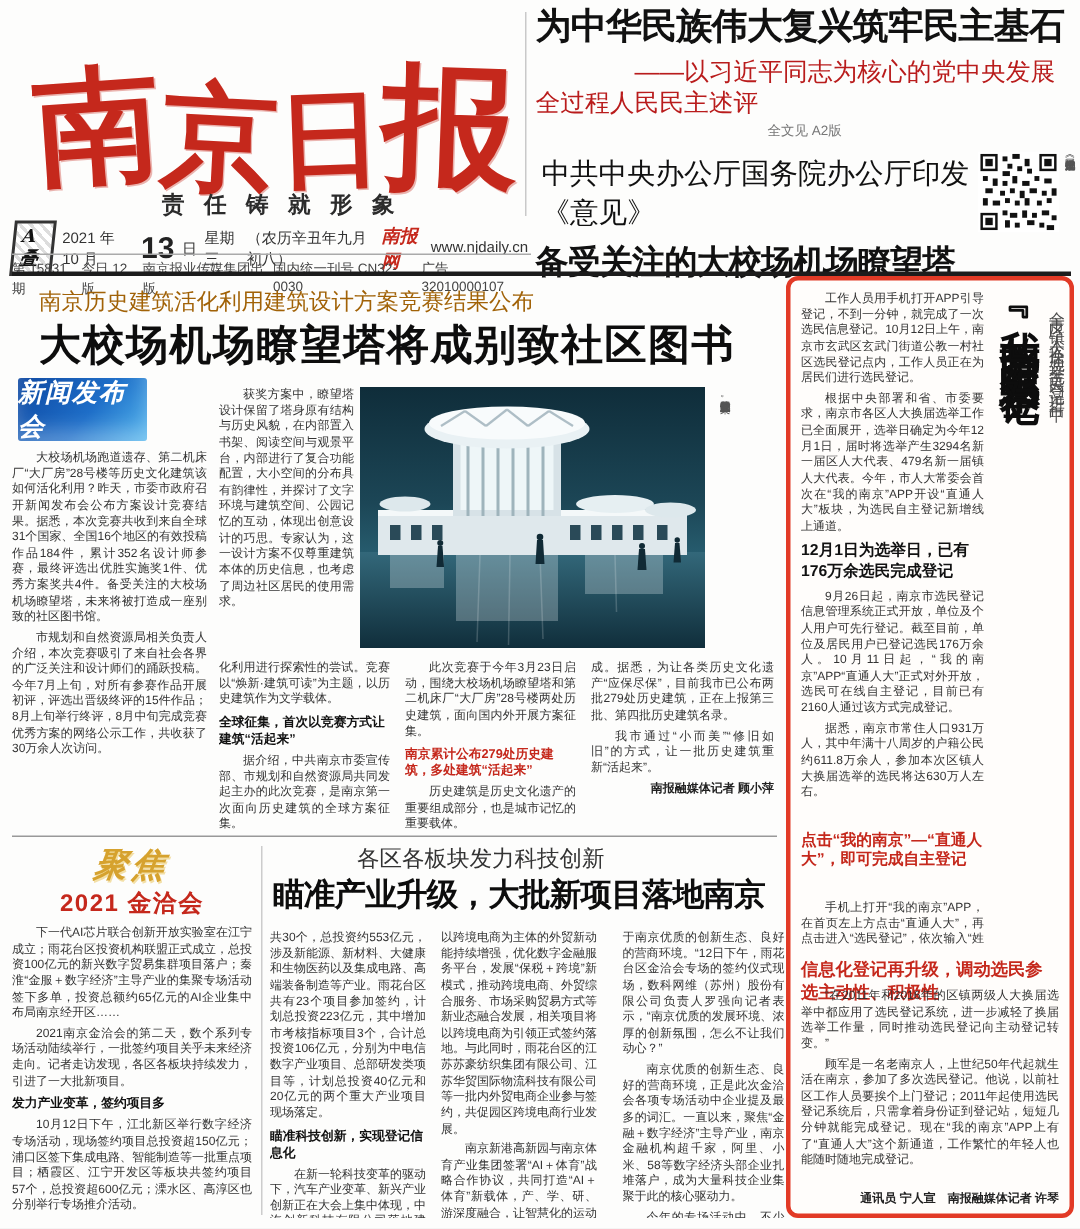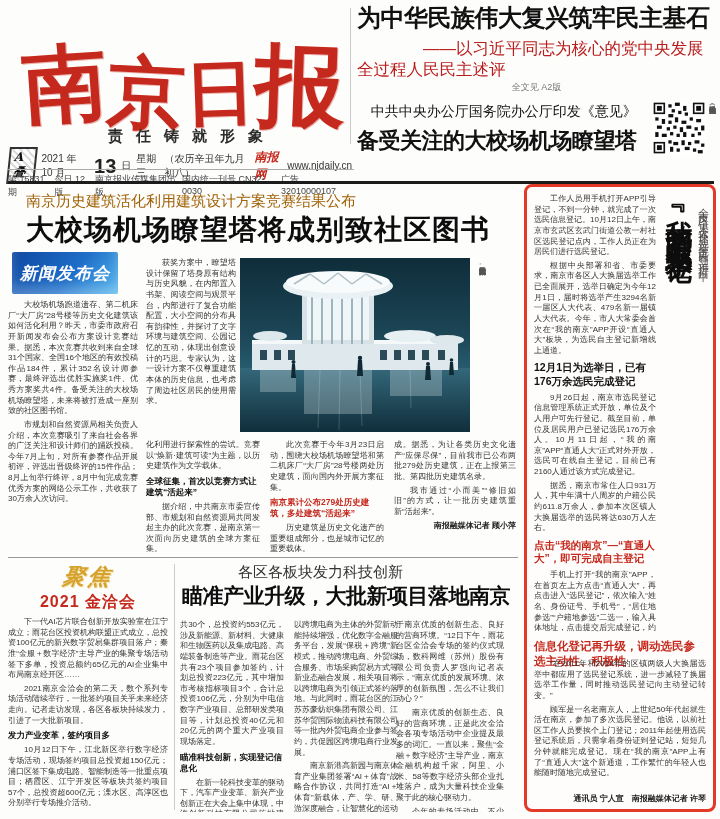--- a/index.html
+++ b/index.html
@@ -16,37 +16,37 @@
   .tagline { position:absolute; left:108px; top:127px; width:230px; font-size:15px; font-weight:bold; color:#2b2b2b; letter-spacing:13px; }
 
   .hdr-vrule { position:absolute; left:350px; top:8px; width:1px; height:136px; background:#c9c9c9; }
 
   
   .top-news { position:absolute; left:357px; top:4px; width:359px; }
   .tn-h1 { font-size:24px; font-weight:900; color:#111; letter-spacing:-0.5px; line-height:1.15; }
   .tn-sub { margin-top:6px; font-size:16.5px; color:#b91c1c; line-height:1.3; text-indent:66px; }
   .tn-see { margin-top:1px; font-size:9px; color:#777; text-align:center; }
   .tn-row2 { margin-top:7px; display:flex; align-items:flex-start; }
-  .tn-k2 { font-size:14px; color:#111; margin:2px 0 5px 4px;text-align:center; }
+  .tn-k2 { font-size:19px; color:#111; margin:2px 0 5px 4px; }
   .tn-h2 { font-size:22px; font-weight:900; color:#111; letter-spacing:-0.5px; }
   .qr-wrap { margin-left:6px; display:flex; }
   .qr-cap { writing-mode:vertical-rl; text-orientation:upright; font-size:7px; color:#555; line-height:1.1; margin-left:2px; height:56px; }
 
   
   .dateline { position:absolute; left:8px; top:147px; width:344px; display:flex; align-items:center; gap:5px; font-size:10px; color:#333; }
   .edition { border:2px solid #333; background:repeating-linear-gradient(45deg,#fff 0 3px,#ddd 3px 5px); font-family:"DejaVu Serif", serif; font-weight:bold; font-style:italic; font-size:12px; color:#111; padding:1px 4px; transform:skewX(-6deg); }
   .date-day { font-size:20px; font-weight:bold; color:#222; line-height:1; }
   .site-script { font-family:"DejaVu Serif", serif; font-style:italic; font-weight:bold; color:#c5281c; font-size:12px; }
   .pubrow { position:absolute; left:8px; top:169px; width:346px; display:flex; justify-content:space-between; font-size:9px; color:#444; border-top:1px solid #aaa; padding-top:3px; }
   .thick-rule { position:absolute; left:8px; top:181px; width:706px; height:3px; background:#1c1c1c; }
 
   
   .ma-kicker { position:absolute; left:26px; top:192px; font-size:15px; color:#a16207; }
   .ma-headline { position:absolute; left:26px; top:211px; width:492px; font-size:28px; font-weight:900; color:#0d0d0d; letter-spacing:1px; }
-  .badge-blue { position:absolute; left:12px; top:252px; width:106px; height:42px; background:linear-gradient(130deg,#0d47a1,#1e6ec8 55%,#53b6ee); border-radius:2px; color:#fff; font-weight:bold; font-style:italic; font-size:17px; display:flex; align-items:center; justify-content:center; letter-spacing:1px; box-shadow:inset 0 -8px 12px rgba(255,255,255,.25); }
+  .badge-blue { position:absolute; left:12px; top:252px; width:86px; height:42px; background:linear-gradient(130deg,#0d47a1,#1e6ec8 55%,#53b6ee); border-radius:2px; color:#fff; font-weight:bold; font-style:italic; font-size:17px; display:flex; align-items:center; justify-content:center; letter-spacing:1px; box-shadow:inset 0 -8px 12px rgba(255,255,255,.25); }
   .col { position:absolute; overflow:hidden; }
   .c-main1 { left:8px;  top:300px; width:130px; height:254px; }
   .c-main2 { left:146px; top:258px; width:90px;  height:176px; }
   .photo { position:absolute; left:240px; top:258px; width:230px; height:174px; }
   .photo-cap { position:absolute; left:473px; top:262px; width:13px; height:150px; writing-mode:vertical-rl; text-orientation:upright; font-size:7px; color:#555; line-height:1.2; }
   .c-main2b { left:146px; top:440px; width:114px; height:114px; }
   .c-main3 { left:270px; top:440px; width:114px; height:114px; }
   .c-main4 { left:394px; top:440px; width:122px; height:114px; }
   .mid-rule { position:absolute; left:8px; top:557px; width:510px; height:1px; background:#999; }
 
@@ -62,27 +62,27 @@
   .gala-focus { display:inline-block; font-family:"DejaVu Serif", serif; font-style:italic; font-weight:900; font-size:22px; color:#d6a22e; letter-spacing:3px; text-shadow:1px 1px 0 #f3dfa6; transform:skewX(-8deg); }
   .gala-year { font-size:16px; font-weight:900; color:#c5281c; letter-spacing:1px; }
   .gala-text { height:200px; overflow:hidden; }
   .bot-vrule { position:absolute; left:174px; top:564px; width:1px; height:246px; background:#ccc; }
 
   
   .ind-kicker { position:absolute; left:238px; top:563px; font-size:15px; color:#333; }
   .ind-headline { position:absolute; left:182px; top:582px; width:336px; font-size:21px; font-weight:900; color:#0d0d0d; letter-spacing:-0.5px; }
   .c-ind1 { left:180px; top:620px; width:104px; height:192px; }
   .c-ind2 { left:294px; top:620px; width:104px; height:192px; }
-  .c-ind3 { left:396px; top:620px; width:108px; height:192px; }
+  .c-ind3 { left:415px; top:620px; width:108px; height:192px; }
 
   
   .redbox { position:absolute; left:524px; top:184px; width:192px; height:628px; border:3px solid #e23a26; border-radius:8px; background:#fffdfb; }
   .eb-textcol { position:absolute; left:7px; top:7px; width:122px; height:438px; overflow:hidden; }
   .eb-sub1 { font-size:10.5px; font-weight:900; color:#111; line-height:1.25; margin:5px 0; }
-  .eb-sub2 { font-size:10.5px; font-weight:900; color:#c5281c; line-height:1.25; margin:5px 0; }
+  .eb-sub2 { font-size:10.5px; font-weight:900; color:#c5281c; line-height:1.25; margin:20px 0; }
   .eb-vtitle { position:absolute; right:20px; top:8px; height:448px; writing-mode:vertical-rl; text-orientation:upright; font-family:"DejaVu Serif", serif; font-size:27px; font-weight:900; color:#0d0d0d; letter-spacing:4px; line-height:1; }
   .eb-vkicker { position:absolute; right:2px; top:12px; height:420px; writing-mode:vertical-rl; text-orientation:upright; font-size:10.5px; color:#4a4a4a; letter-spacing:4px; }
   .eb-sub3 { position:absolute; left:7px; top:452px; width:172px; font-size:11.5px; font-weight:900; color:#c5281c; }
   .eb-lower { position:absolute; left:7px; top:472px; width:172px; height:132px; overflow:hidden; }
   .eb-byline { position:absolute; left:7px; bottom:5px; width:172px; font-size:8px; font-weight:bold; color:#222; text-align:right; }
 </style>
 </head>
 <body>
 
 <div class="page">

